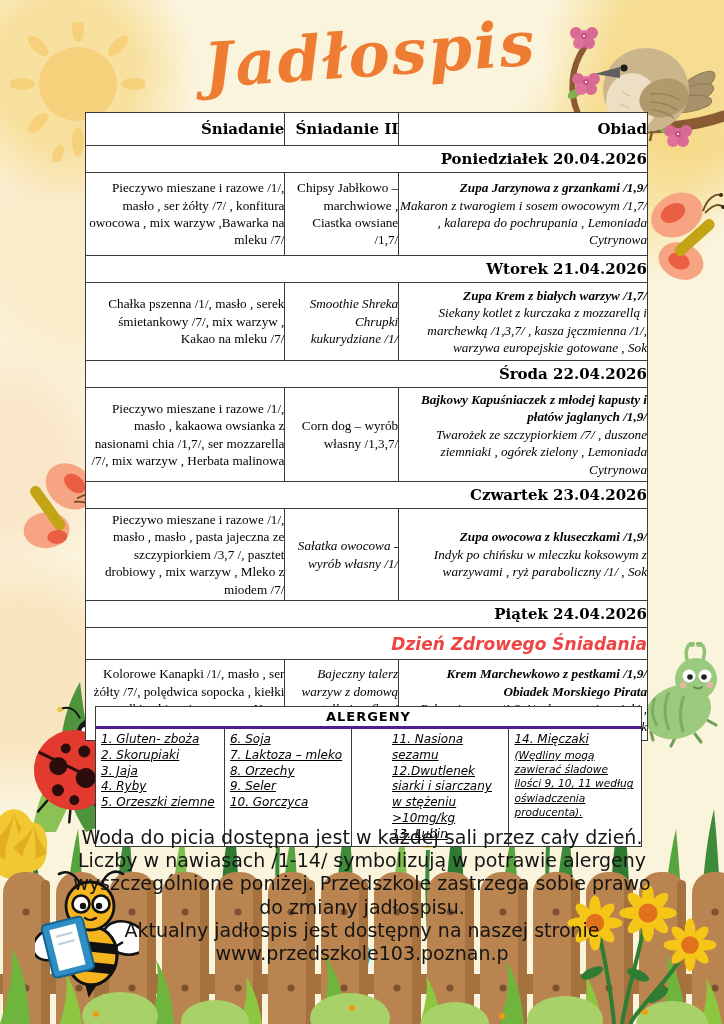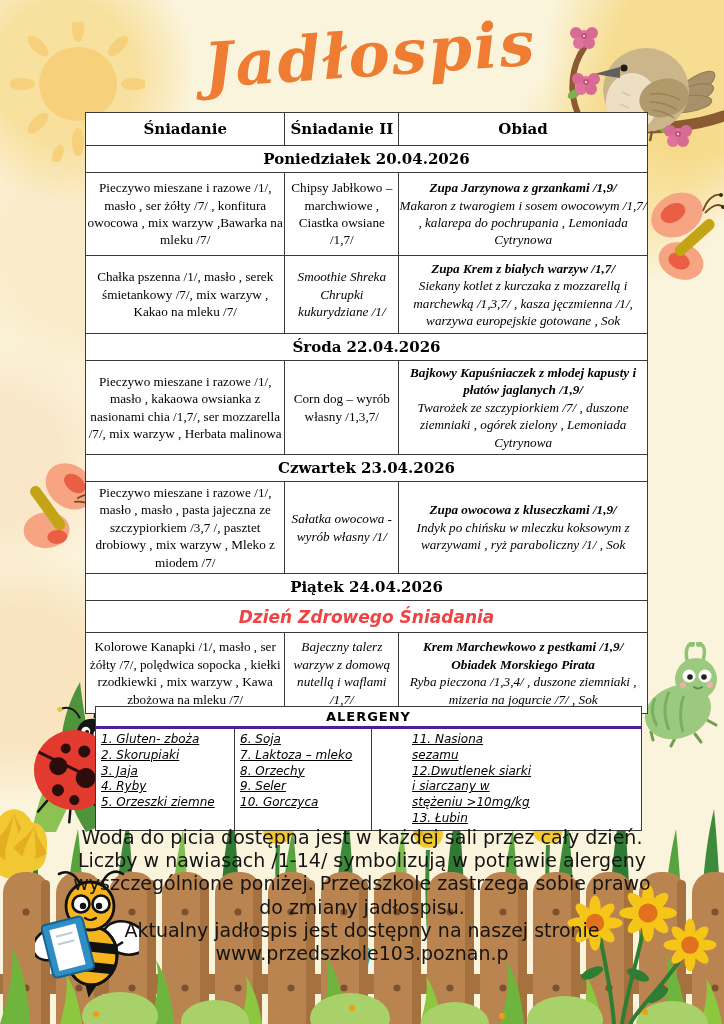--- a/index.html
+++ b/index.html
@@ -14,21 +14,21 @@
       radial-gradient(circle at 12% 24%, rgba(250,235,200,.9) 0 80px, rgba(250,235,200,0) 150px),
       #fbf4dc;}
   .dec{position:absolute;z-index:1;}
   
   .title{position:absolute;left:150px;top:18px;width:440px;text-align:center;z-index:2;
     font-family:"DejaVu Serif",serif;font-style:italic;font-weight:bold;font-size:62px;
     color:#ee7c33;transform:rotate(-4deg);letter-spacing:2px;}
   
   .menu-wrap{position:absolute;left:85px;top:112px;z-index:3;}
   table.menu{border-collapse:collapse;background:#fff;table-layout:fixed;width:563px;}
-  table.menu td,table.menu th{border:1.6px solid #3a3a3a;padding:2px 0;}
+  table.menu td,table.menu th{border:1.6px solid #3a3a3a;padding:2px 0;text-align:right;}
   th.colhead{font-family:"DejaVu Serif",serif;font-size:15px;font-weight:bold;height:28px;}
   td.band{font-family:"DejaVu Serif",serif;font-size:15px;font-weight:bold;text-align:center;height:22px;}
   td.cell{font-family:"Liberation Serif",serif;font-size:13.2px;text-align:center;vertical-align:middle;line-height:1.32;}
   .c1{width:197px;}.c2{width:112px;}.c3{width:246px;}
   .r1{height:78px;}.r2{height:73px;}.r3{height:89px;}.r4{height:80px;}.r5{height:76px;}
   .it{font-style:italic;}
   .lunch-title{font-weight:bold;font-style:italic;white-space:pre-line;display:block;}
   .lunch-detail{font-style:italic;display:block;}
   td.green-band{height:27px;text-align:center;font-family:"DejaVu Sans",sans-serif;
     font-weight:bold;font-style:italic;font-size:17px;color:#ef4444;}
@@ -238,20 +238,23 @@
           </tr>
       <tr>
         <td class="cell r1">Pieczywo mieszane i razowe /1/, masło , ser żółty /7/ , konfitura owocowa , mix warzyw ,Bawarka na mleku /7/</td>
         <td class="cell r1">Chipsy Jabłkowo – marchwiowe , Ciastka owsiane /1,7/</td>
         <td class="cell r1">
           <span class="lunch-title">Zupa Jarzynowa z grzankami /1,9/</span>
           <span class="lunch-detail">Makaron z twarogiem i sosem owocowym /1,7/ , kalarepa do pochrupania , Lemoniada Cytrynowa</span>
         </td>
       </tr>
 
+      <tr>
+            <td class="band" colspan="3">Wtorek 21.04.2026</td>
+          </tr>
       <tr>
         <td class="cell r2">Chałka pszenna /1/, masło , serek śmietankowy /7/, mix warzyw , Kakao na mleku /7/</td>
         <td class="cell r2 it">Smoothie Shreka Chrupki kukurydziane /1/</td>
         <td class="cell r2">
           <span class="lunch-title">Zupa Krem z białych warzyw /1,7/</span>
           <span class="lunch-detail">Siekany kotlet z kurczaka z mozzarellą i marchewką /1,3,7/ , kasza jęczmienna /1/, warzywa europejskie gotowane , Sok</span>
         </td>
       </tr>
 
       <tr>
@@ -471,20 +474,24 @@
         <div>7. Laktoza – mleko</div>
         <div>8. Orzechy</div>
         <div>9. Seler</div>
         <div>10. Gorczyca</div>
       </div>
       <div class="acol a3">
         <div>11. Nasiona sezamu</div>
         <div>12.Dwutlenek siarki i siarczany w stężeniu &gt;10mg/kg</div>
         <div>13. Łubin</div>
       </div>
+      <div class="acol a4">
+        <div>14. Mięczaki</div>
+        <div class="anote">(Wędliny mogą zawierać śladowe ilości 9, 10, 11 według oświadczenia producenta).</div>
+      </div>
     </div>
   </div>
 
   <div class="footer-text">
     <div>Woda do picia dostępna jest w każdej sali przez cały dzień.</div>
     <div>Liczby w nawiasach /1-14/ symbolizują w potrawie alergeny</div>
     <div>wyszczególnione poniżej. Przedszkole zastrzega sobie prawo</div>
     <div>do zmiany jadłospisu.</div>
     <div>Aktualny jadłospis jest dostępny na naszej stronie</div>
     <div>www.przedszkole103.poznan.p</div>

